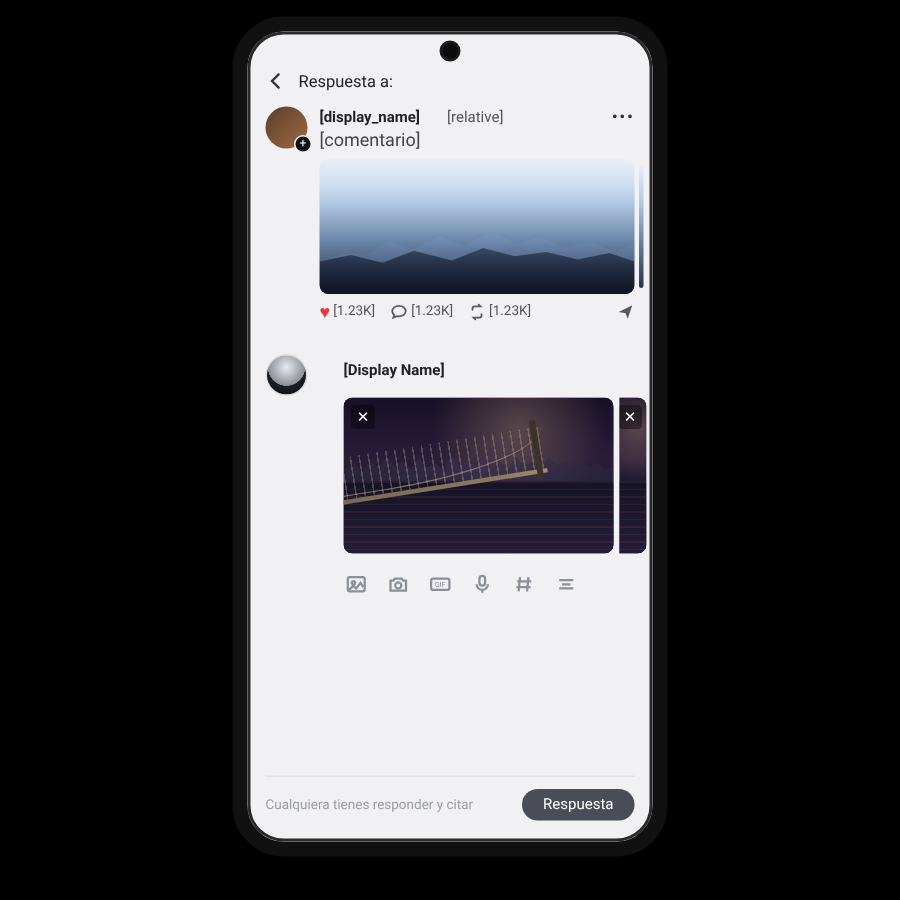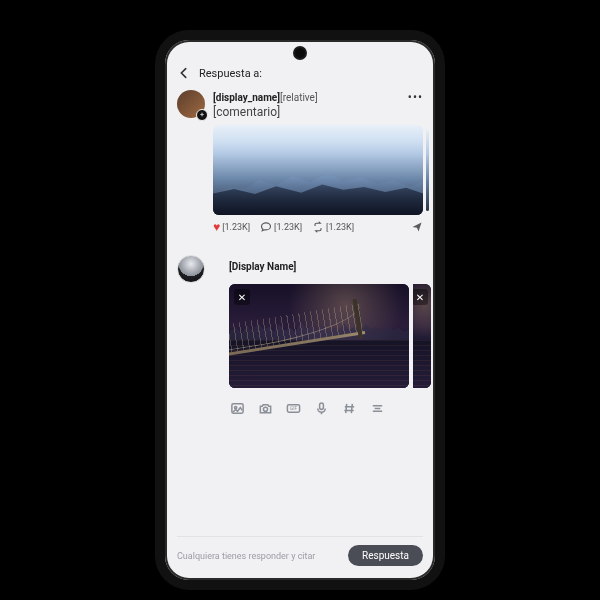--- a/index.html
+++ b/index.html
@@ -1,31 +1,31 @@
 <!DOCTYPE html>
 <html><head>
 <meta charset="utf-8">
 <style>
   * { box-sizing: border-box; margin:0; padding:0; font-family:-apple-system,BlinkMacSystemFont,"Segoe UI",Roboto,Helvetica,Arial,sans-serif; }
   body { width:600px; height:600px; background:#000; overflow:hidden; }
   .phone {
-    position:relative; width:290px; height:560px; margin:30px auto; background:#f1f1f3;
+    position:relative; width:290px; height:560px; margin:11px auto; background:#f1f1f3;
     border-radius:34px; border:10px solid #111; box-shadow:0 0 0 2px #2a2a2a inset, 0 2px 8px rgba(0,0,0,0.8);
     overflow:hidden;
   }
   .cam { position:absolute; top:6px; left:50%; transform:translateX(-50%); width:14px; height:14px; background:#0b0b0b; border-radius:50%; border:2px solid #1b1b1b; z-index:5; }
   .screen { position:absolute; inset:0; padding:26px 12px 12px 12px; overflow:hidden; font-size:10px; color:#222; }
   .hdr { display:flex; align-items:center; gap:8px; }
   .chev { width:14px; height:14px; color:#333; display:flex; align-items:center; }
   .hdr .title { font-size:11px; color:#222; }
   .post { display:flex; gap:8px; margin-top:10px; }
   .avatar { position:relative; width:28px; height:28px; border-radius:50%; background:linear-gradient(135deg,#5a3d2b,#a06a42); flex-shrink:0; }
   .avatar .add { position:absolute; bottom:-3px; right:-3px; width:12px; height:12px; background:#111; border:1px solid #f1f1f3; border-radius:50%; display:flex; align-items:center; justify-content:center; color:#fff; font-size:8px; line-height:1; }
   .post-main { flex:1; min-width:0; }
-  .row1 { display:flex; align-items:center; gap:0; }
+  .row1 { display:flex; align-items:center; gap:18px; }
   .uname { font-weight:700; font-size:10px; }
   .rel { font-size:10px; color:#555;text-align:center; }
   .menu { margin-left:auto; color:#333; font-size:12px; letter-spacing:1px; }
   .comment { font-size:12px; color:#444; margin-top:1px; }
   .media { position:relative; margin-top:6px; height:90px; border-radius:6px; overflow:hidden; background:linear-gradient(180deg,#e8eff8 0%,#cfe0f2 18%,#b3c9e4 32%,#6b87a9 60%,#4a5d79 78%,#2b3344 100%); }
   .mtn1 { position:absolute; bottom:0; left:0; right:0; height:60%; background:linear-gradient(180deg,rgba(255,255,255,0) 0%,rgba(120,150,190,0.5) 30%,rgba(60,80,110,0.9) 100%); clip-path:polygon(0 60%,8% 50%,15% 52%,22% 35%,30% 45%,38% 28%,46% 40%,55% 22%,62% 38%,70% 30%,78% 42%,86% 36%,94% 48%,100% 38%,100% 100%,0 100%); }
   .mtn2 { position:absolute; bottom:0; left:0; right:0; height:40%; background:linear-gradient(180deg,rgba(40,55,80,0.6),rgba(15,20,35,1)); clip-path:polygon(0 40%,10% 28%,20% 42%,30% 20%,42% 38%,52% 15%,62% 30%,72% 22%,82% 36%,92% 24%,100% 40%,100% 100%,0 100%); }
   .stripe { position:absolute; top:4px; right:-6px; width:3px; height:82px; background:linear-gradient(180deg,#e8eff8 0%,#b3c9e4 30%,#6b87a9 60%,#2b3344 100%); border-radius:2px; }
   .stats { display:flex; align-items:center; gap:10px; margin-top:6px; }
   .stat { display:flex; align-items:center; gap:2px; font-size:9px; color:#555; }

